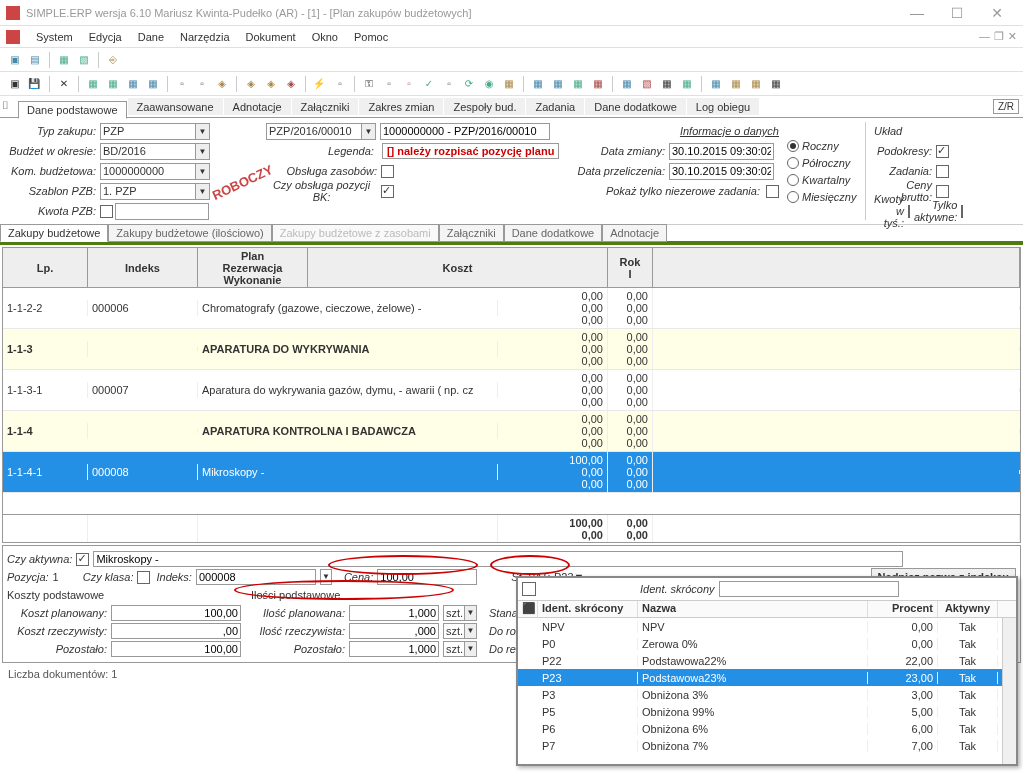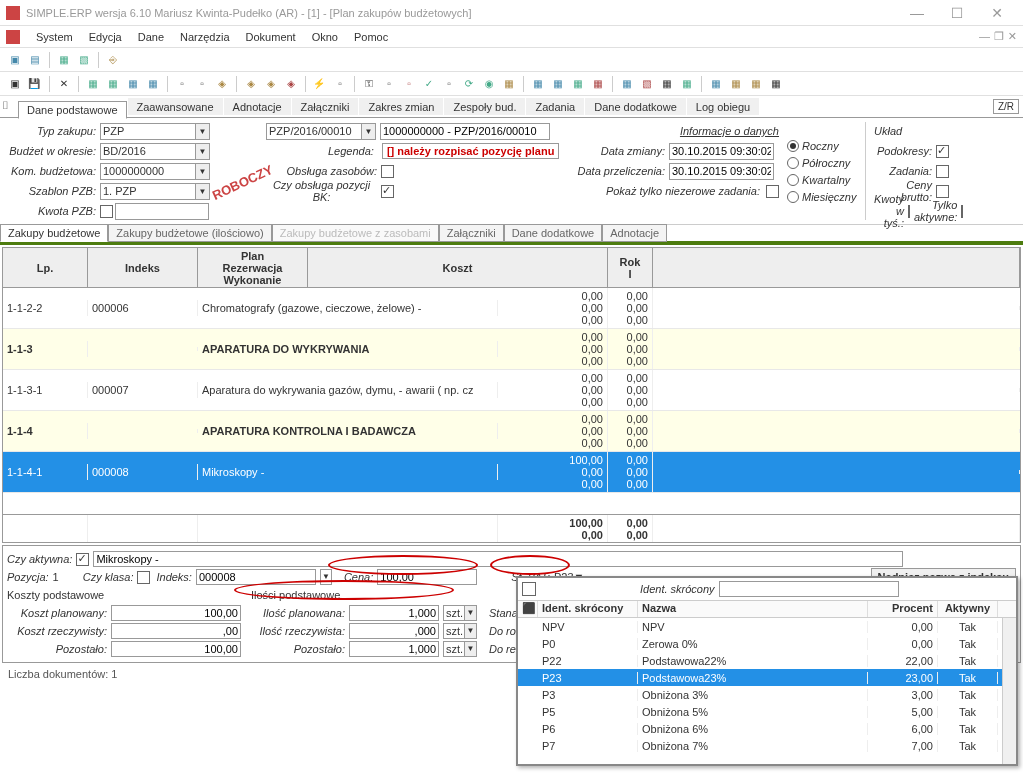--- a/index.html
+++ b/index.html
@@ -573,21 +573,21 @@
       <div class="vp-row ">
     <div class="vpc vcol-icon"></div>
     <div class="vpc vcol-id">P3</div>
     <div class="vpc vcol-name">Obniżona 3%</div>
     <div class="vpc vcol-pct">3,00</div>
     <div class="vpc vcol-ak">Tak</div>
   </div>
       <div class="vp-row ">
     <div class="vpc vcol-icon"></div>
     <div class="vpc vcol-id">P5</div>
-    <div class="vpc vcol-name">Obniżona 5%</div>
+    <div class="vpc vcol-name">Obniżona 99%</div>
     <div class="vpc vcol-pct">5,00</div>
     <div class="vpc vcol-ak">Tak</div>
   </div>
       <div class="vp-row ">
     <div class="vpc vcol-icon"></div>
     <div class="vpc vcol-id">P6</div>
     <div class="vpc vcol-name">Obniżona 6%</div>
     <div class="vpc vcol-pct">6,00</div>
     <div class="vpc vcol-ak">Tak</div>
   </div>

